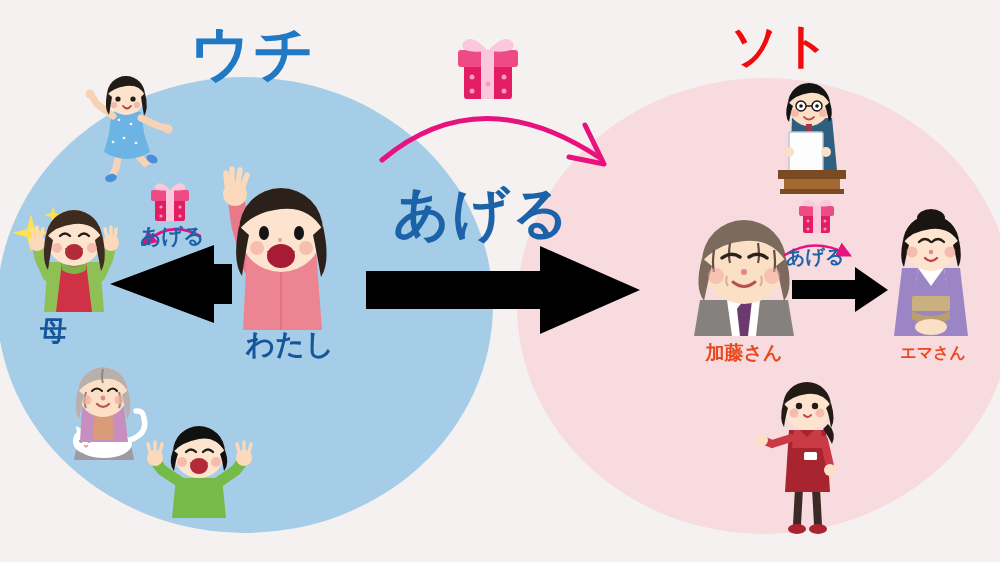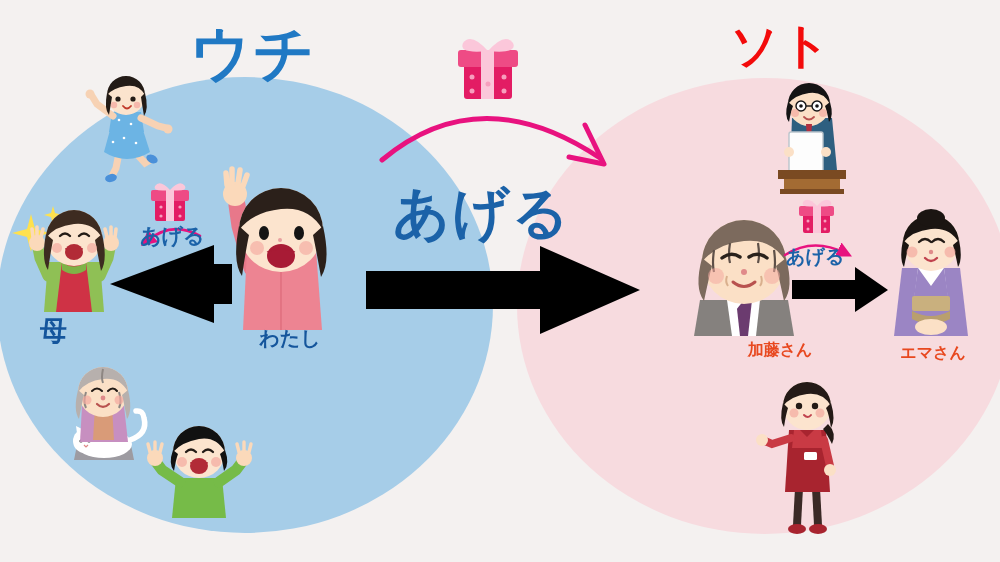--- a/index.html
+++ b/index.html
@@ -19,22 +19,22 @@
     letter-spacing:2px;white-space:nowrap;
   }
   #uchi-label{left:190px;top:14px;font-size:60px;color:#2079c4;}
   #soto-label{left:700px;top:14px;font-size:48px;color:#f30b0b;margin-left:30px;}
 
   .name-label{
     position:absolute;white-space:nowrap;text-align:center;
     font-family:"DejaVu Sans","Liberation Sans",sans-serif;font-weight:700;
   }
   #haha-label{left:40px;top:313px;font-size:27px;color:#14559c;}
-  #watashi-label{left:205px;top:327px;font-size:20px;color:#14559c;line-height:1.18;width:170px;}
-  #kato-label{left:720px;top:340px;font-size:16px;color:#e8481f;width:120px;}
+  #watashi-label{left:205px;top:327px;font-size:29px;color:#14559c;line-height:1.18;width:170px;}
+  #kato-label{left:684px;top:340px;font-size:19px;color:#e8481f;width:120px;}
   #ema-label{left:878px;top:343px;font-size:16px;color:#e8481f;width:110px;}
 
   .ageru{
     position:absolute;white-space:nowrap;
     font-family:"DejaVu Sans","Liberation Sans",sans-serif;font-weight:700;
     color:#1b62a8;
   }
   #ageru-big{left:393px;top:176px;font-size:56px;letter-spacing:2px;}
   #ageru-left{left:140px;top:222px;font-size:21px;}
   #ageru-right{left:786px;top:244px;font-size:19px;}

